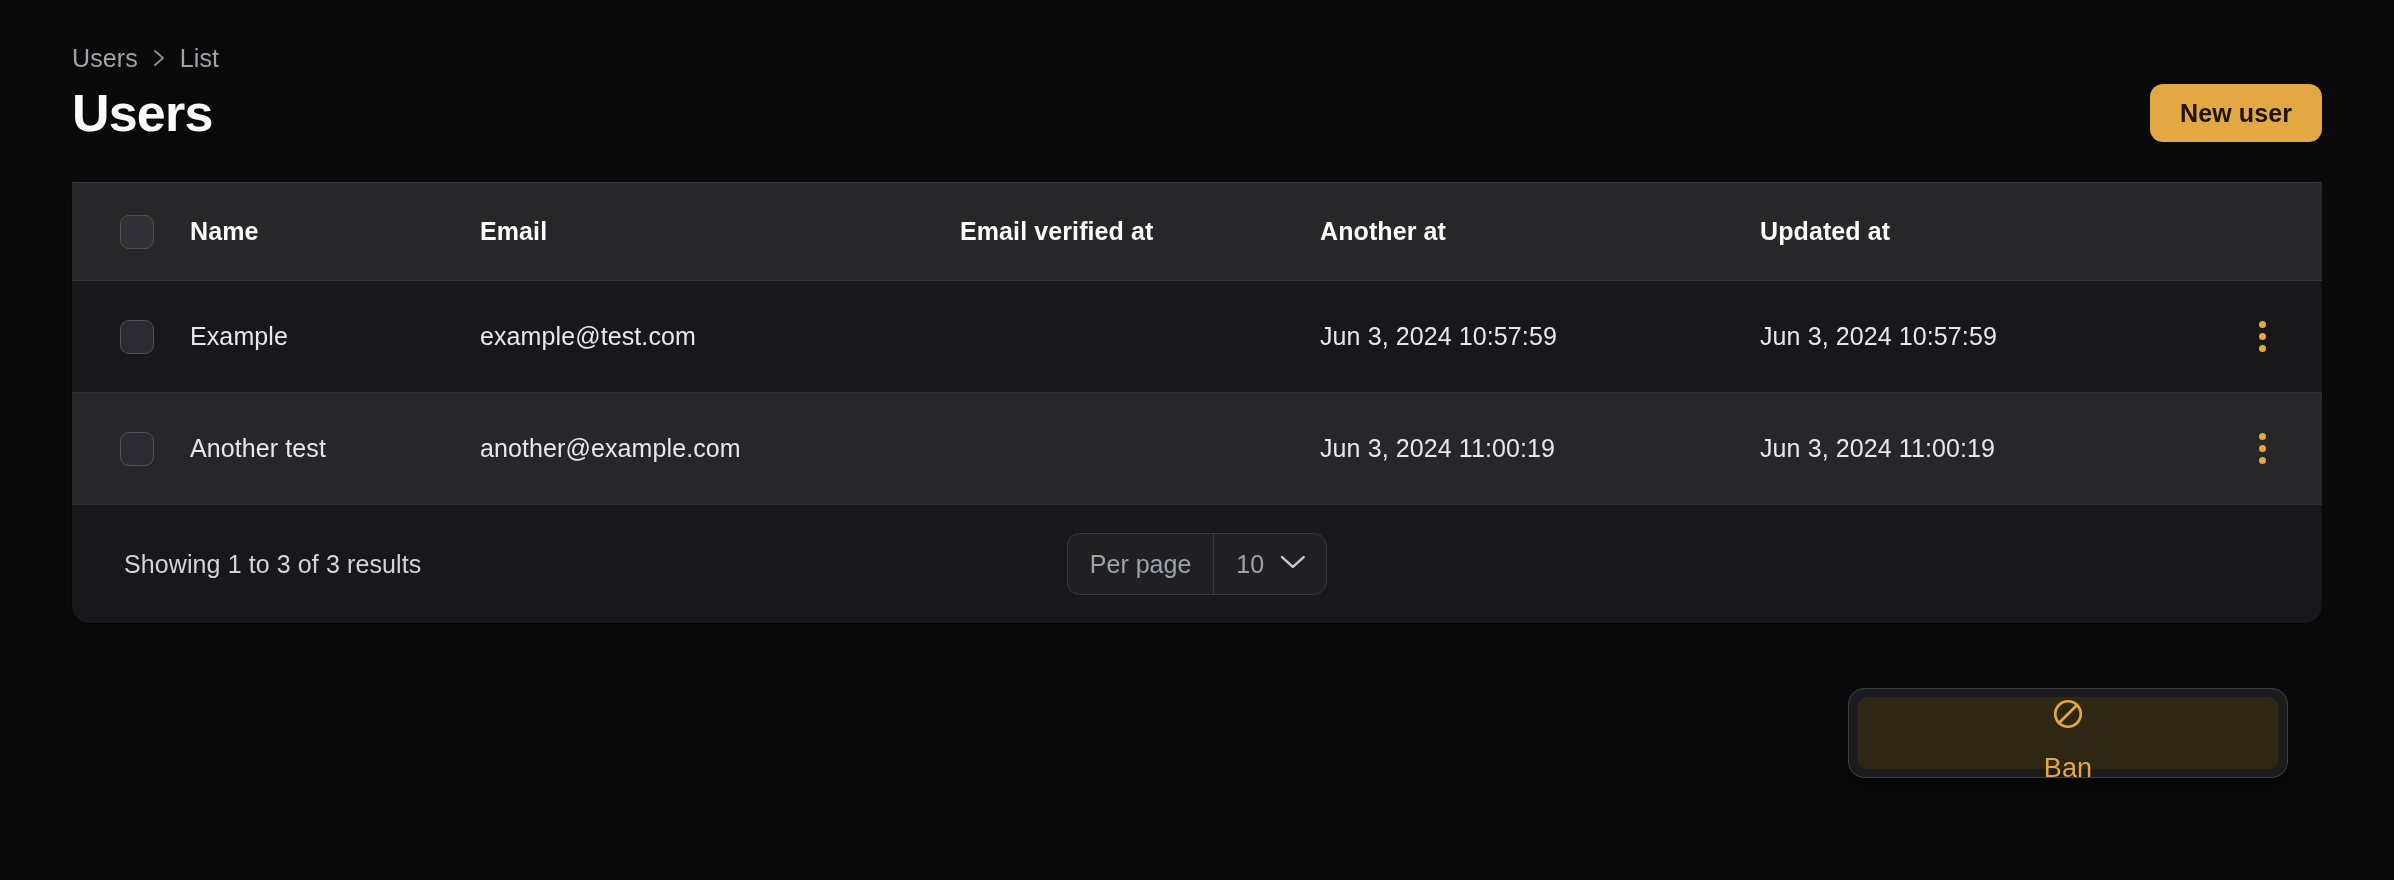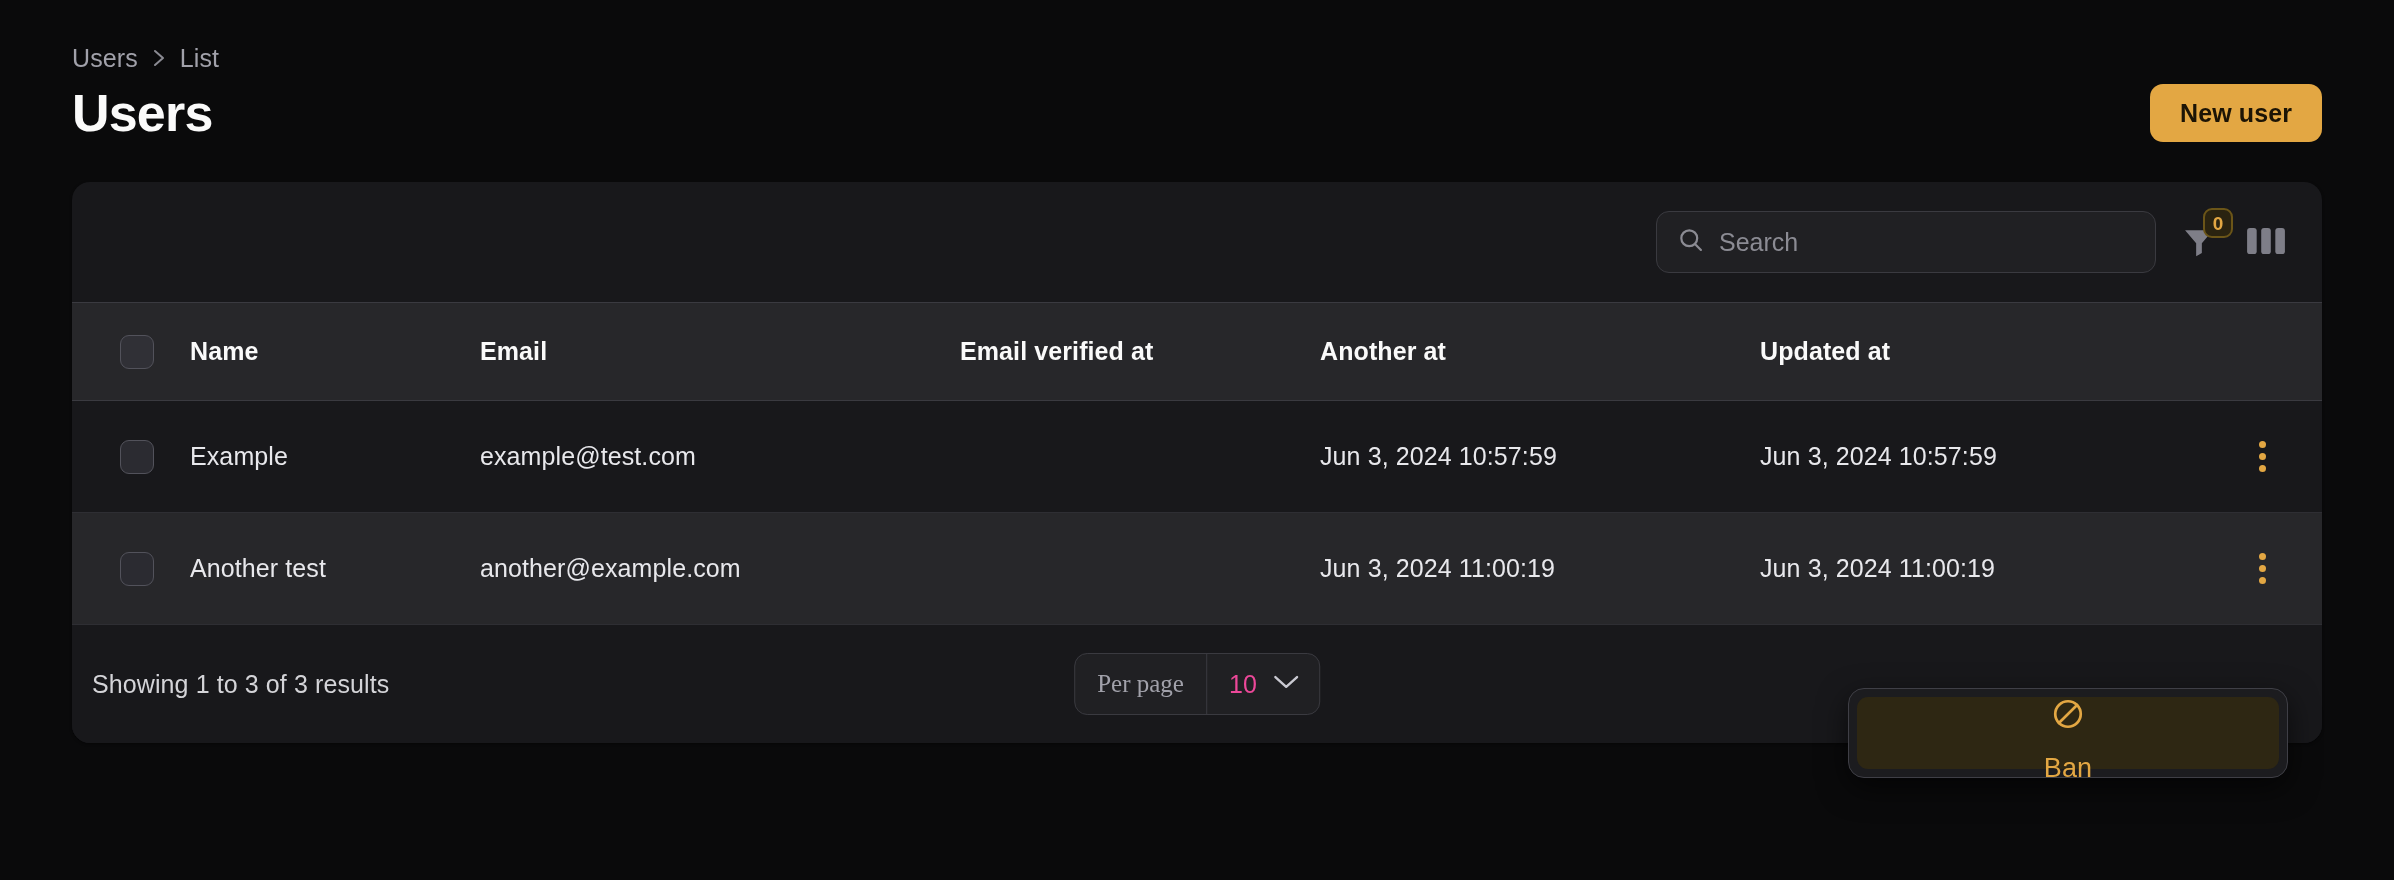--- a/index.html
+++ b/index.html
@@ -196,21 +196,21 @@
     width: 7px; height: 7px; border-radius: 50%;
     background: #e3a743; display: block;
   }
 
   
   .card-footer {
     height: 118px;
     background: #18181b;
     display: flex;
     align-items: center;
-    padding: 0 20px;
+    padding: 0 52px;
     border-radius: 0 0 18px 18px;
     position: relative;
   }
   .showing {
     font-size: 25px;
     color: #d4d4d8;
     letter-spacing: 0.1px;
   }
   .perpage {
     position: absolute;
@@ -224,31 +224,30 @@
     overflow: hidden;
     background: #202023;
   }
   .perpage-label {
     font-size: 25px;
     color: #a1a1aa;
     padding: 0 22px;
     line-height: 60px;
     border-right: 1px solid #3a3a40;
     height: 100%;
-    font-family: Liberation Serif, serif;
   }
   .perpage-select {
     display: flex;
     align-items: center;
     gap: 16px;
     padding: 0 20px 0 22px;
     height: 100%;
     cursor: pointer;
   }
-  .perpage-value { font-size: 25px; color: #ec4899; text-align: center; }
+  .perpage-value { font-size: 25px; color: #a3a3a3; text-align: center; }
 
   
   .dropdown {
     position: absolute;
     left: 1848px;
     top: 688px;
     width: 440px;
     background: #1c1c1f;
     border: 1px solid #3f3f46;
     border-radius: 16px;
@@ -287,50 +286,20 @@
     <span class="crumb">List</span>
   </nav>
 
   <div class="title-row">
     <h1 class="page-title">Users</h1>
     <button class="new-user-btn">New user</button>
   </div>
 
   <div class="card">
 
-    <div class="toolbar">
-      <div class="search-wrap">
-        <span>
-          <svg width="28" height="28" viewBox="0 0 24 24" fill="none">
-            <circle cx="10.5" cy="10.5" r="6.8" stroke="#8b8b93" stroke-width="1.9"></circle>
-            <path d="M15.6 15.6L20.5 20.5" stroke="#8b8b93" stroke-width="1.9" stroke-linecap="round"></path>
-          </svg>
-        </span>
-        <input class="search-input" type="text" placeholder="Search" style="">
-      </div>
-
-      <button class="icon-btn filter-btn">
-        <span>
-          <svg width="38" height="38" viewBox="0 0 24 24" fill="#7e7e88">
-            <path d="M3.2 5.2h17.6l-7 8.2v6.2l-3.6 2.1v-8.3z"></path>
-          </svg>
-        </span>
-        <span class="filter-badge">0</span>
-      </button>
-
-      <button class="icon-btn cols-btn">
-        <span>
-          <svg width="38" height="32" viewBox="0 0 26 22" fill="#7e7e88">
-            <rect x="0" y="2" width="6.6" height="18" rx="2"></rect>
-            <rect x="9.7" y="2" width="6.6" height="18" rx="2"></rect>
-            <rect x="19.4" y="2" width="6.6" height="18" rx="2"></rect>
-          </svg>
-        </span>
-      </button>
-    </div>
 
     <table>
       <thead>
         <tr>
           <th class="col-check">
             <div class="cellpad">
               <span class="cbx"></span>
             </div>
           </th>
           <th class="col-name">Name</th>

